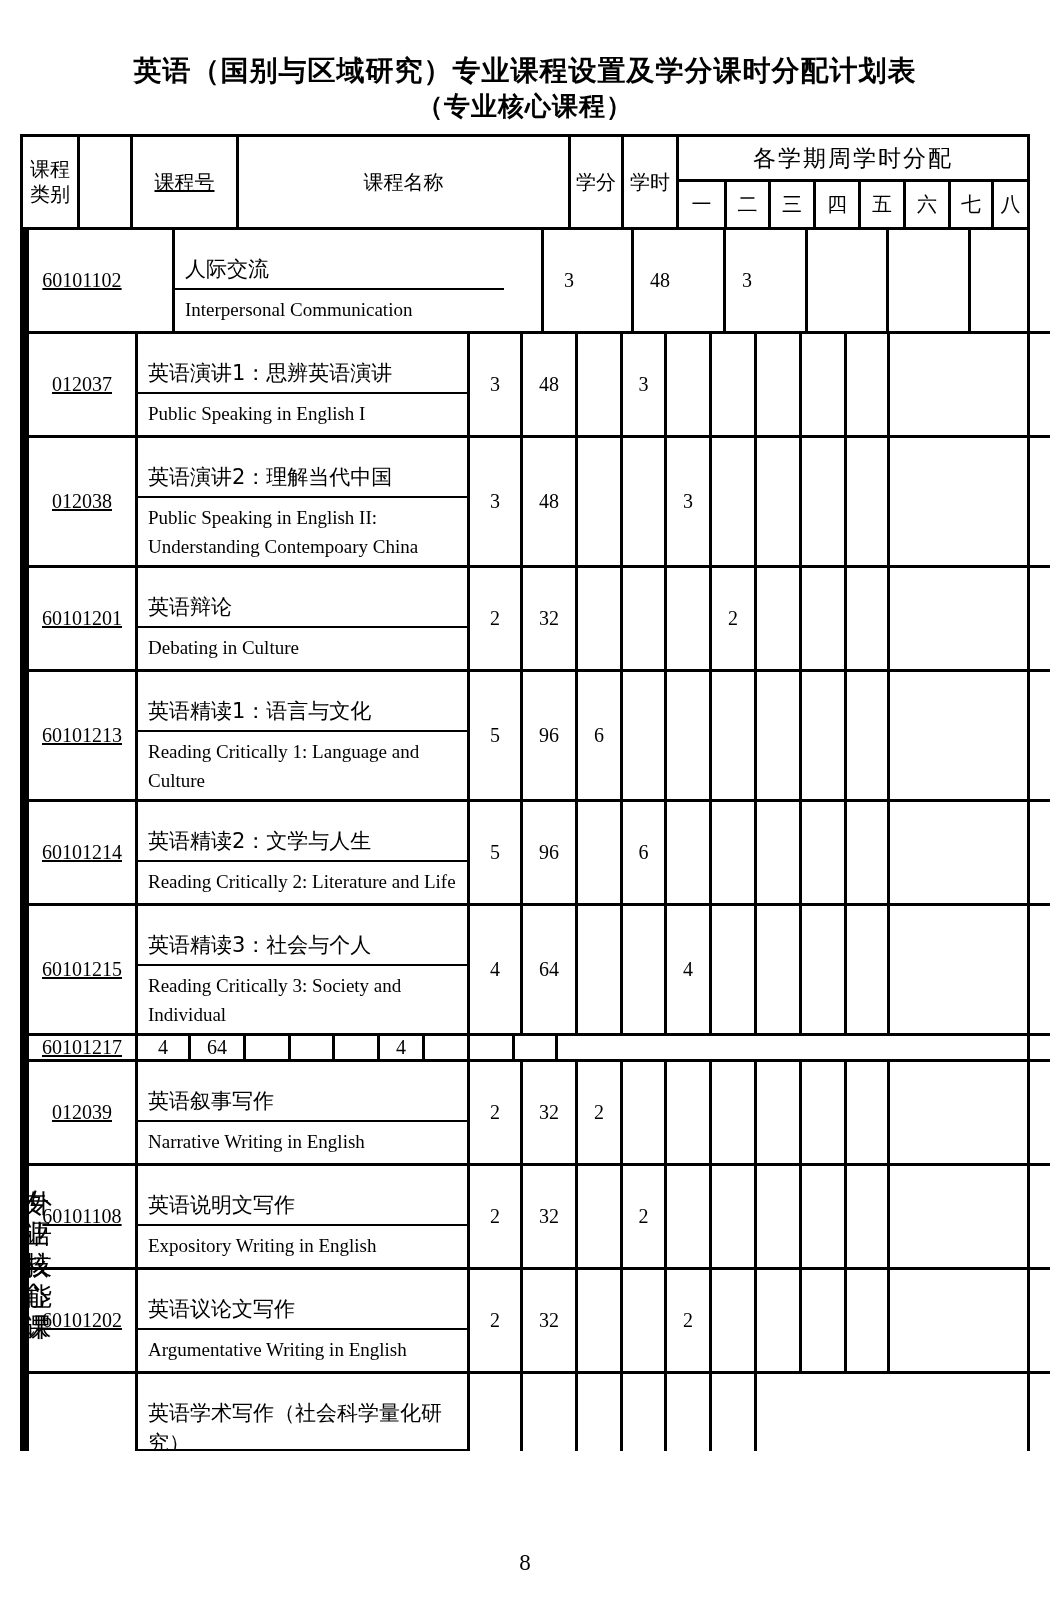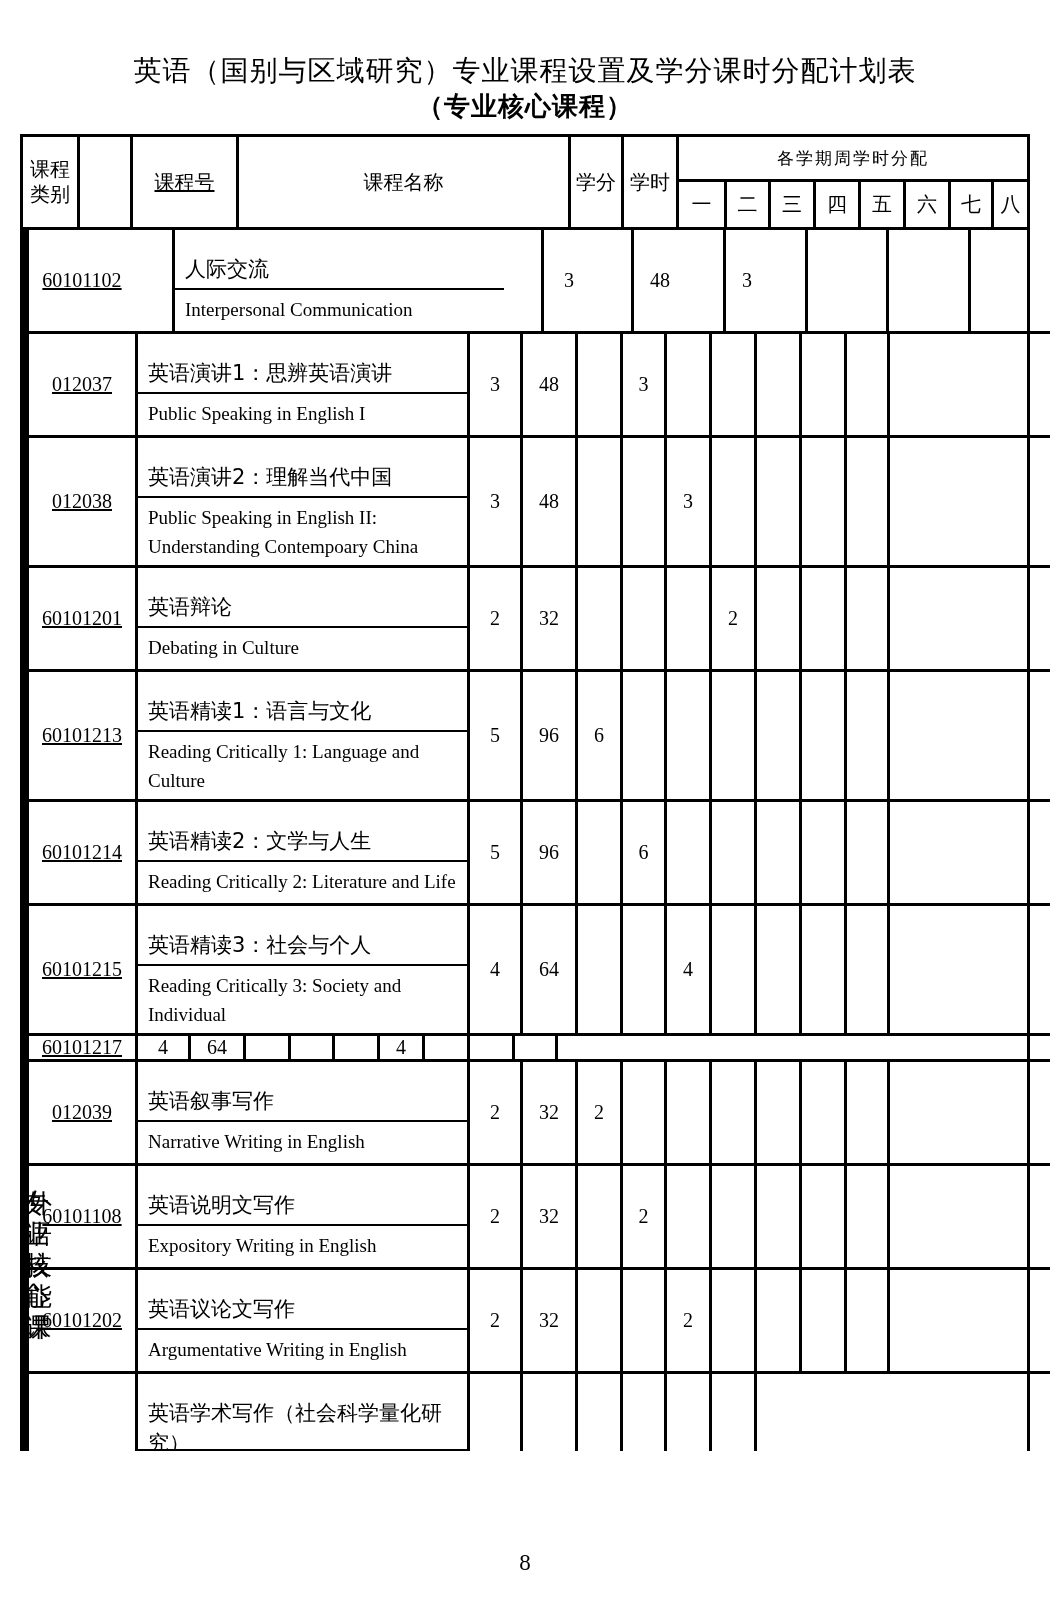--- a/index.html
+++ b/index.html
@@ -3,42 +3,42 @@
 <meta charset="utf-8">
 <style>
   html,body{margin:0;padding:0;}
   body{
     width:1050px;height:1620px;position:relative;background:#ffffff;color:#000;
     font-family:"Liberation Sans","DejaVu Sans",sans-serif;
     overflow:hidden;
   }
   .title1{
     position:absolute;top:52px;left:0;width:100%;text-align:center;
-    font-size:28px;font-weight:normal;letter-spacing:1px;
+    font-size:28px;font-weight:bold;letter-spacing:1px;
   }
   .title2{
     position:absolute;top:89px;left:0;width:100%;text-align:center;
     font-size:26px;font-weight:bold;letter-spacing:1px;
   }
   .tbl{
     position:absolute;left:20px;top:134px;width:1010px;box-sizing:border-box;
     border:3px solid #000;border-bottom:none;background:#fff;
   }
   
   .thead{display:flex;height:93px;border-bottom:3px solid #000;box-sizing:border-box;}
   .hcell{
     box-sizing:border-box;border-left:3px solid #000;
     display:flex;align-items:center;justify-content:center;text-align:center;
     font-size:20px;line-height:25px;
   }
   .thead > .hcell:first-child{border-left:none;}
   .hsem{box-sizing:border-box;border-left:3px solid #000;flex:1;display:flex;flex-direction:column;}
   .hsem-top{
     height:45px;box-sizing:border-box;border-bottom:3px solid #000;
-    display:flex;align-items:center;justify-content:center;font-size:17px;letter-spacing:2px;
+    display:flex;align-items:center;justify-content:center;font-size:23px;letter-spacing:2px;
   }
   .hsem-cells{flex:1;display:flex;}
   .hsem-cells .hcell:first-child{border-left:none;}
   
   .w-cat1{width:54px;}
   .w-cat2{width:53px;}
   .w-no{width:106px;text-decoration:underline;}
   .w-name{width:332px;}
   .w-cr{width:53px;}
   .w-hr{width:55px;}

